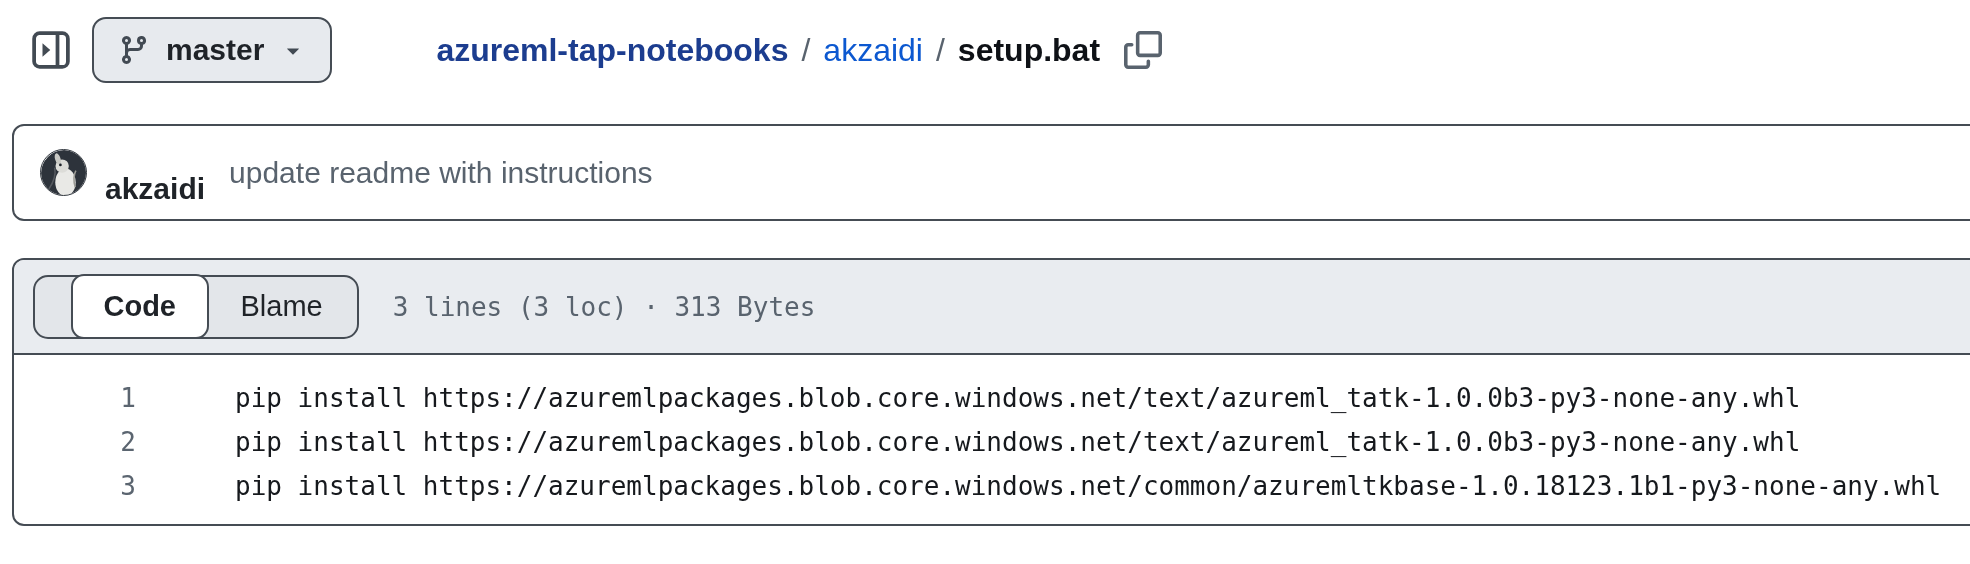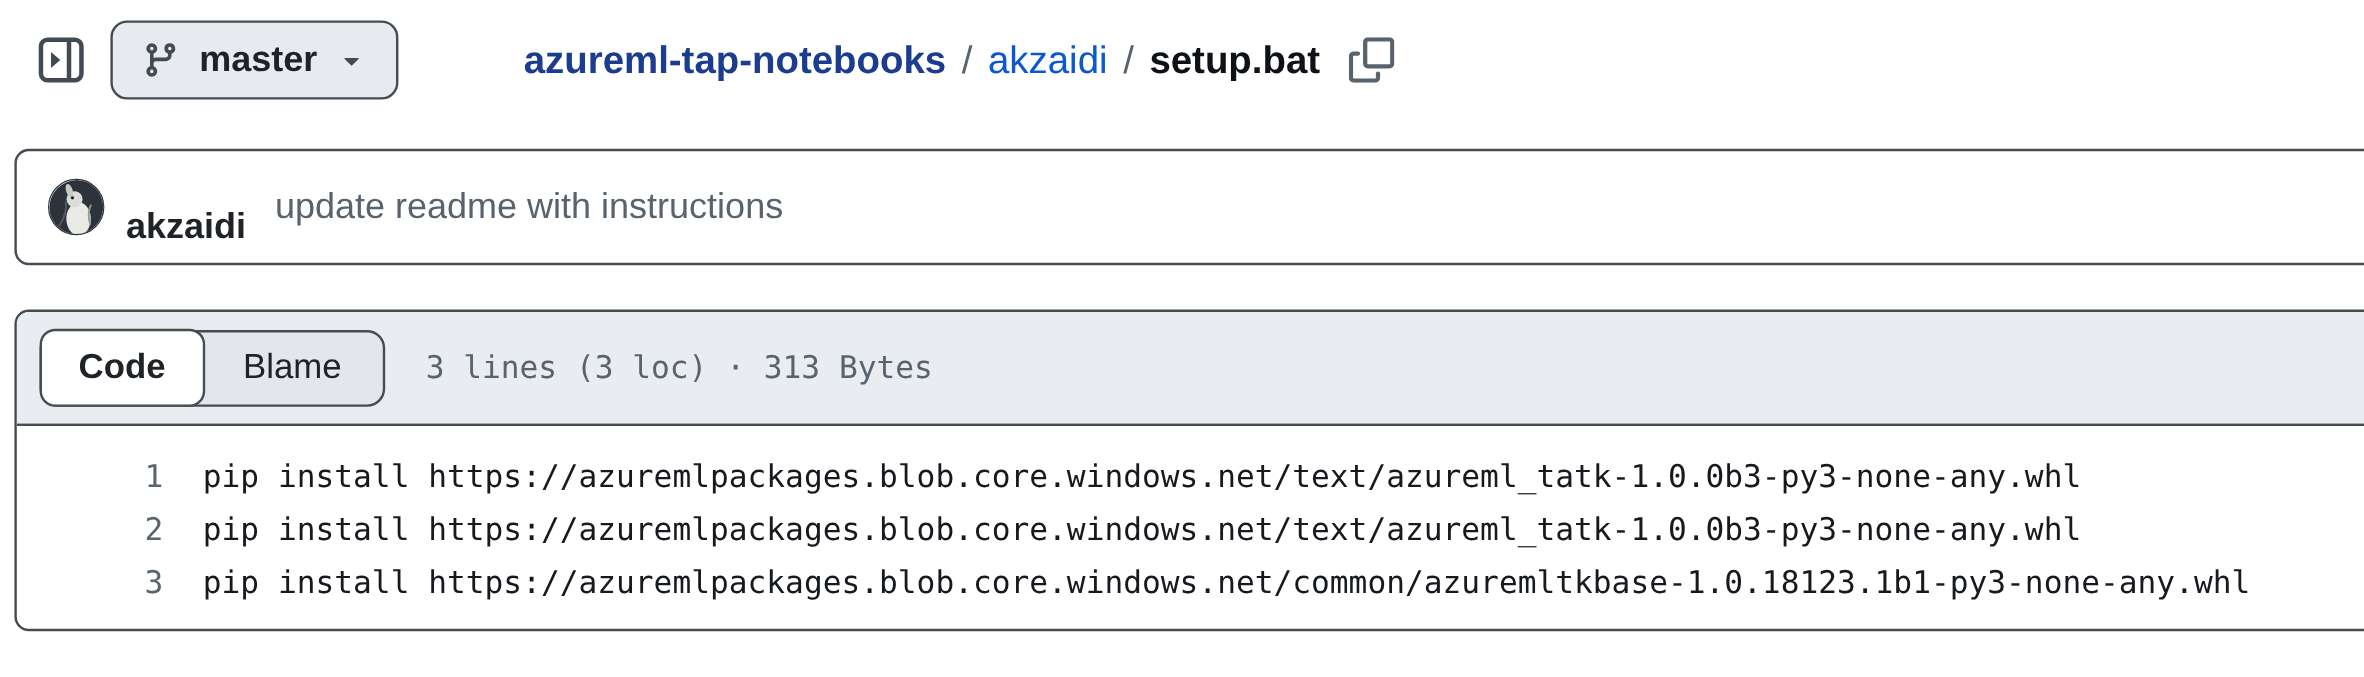--- a/index.html
+++ b/index.html
@@ -87,20 +87,21 @@
     border-bottom: 2.5px solid var(--border);
     display: flex; align-items: center;
     padding-left: 19px;
   }
   .seg-control {
     display: flex; align-items: stretch;
     height: 64px;
     background: var(--seg-bg);
     border: 2.5px solid var(--border);
     border-radius: 15px;
+    padding-left: 38px;
   }
   .seg {
     display: flex; align-items: center;
     font-size: 29px; color: #1f2328;
     cursor: pointer; border: none; background: transparent;
     font-family: "Liberation Sans", sans-serif;
   }
   .seg.active {
     margin: -2.5px;
     background: #ffffff;
@@ -119,21 +120,21 @@
   .code-row {
     display: flex; align-items: center;
     height: 44px;
     font-family: "DejaVu Sans Mono", "Liberation Mono", monospace;
     font-size: 26px;
   }
   .line-num {
     flex: none; width: 122px; text-align: right;
     color: #5b6570; cursor: pointer;
   }
-  .line-text { margin-left: 33px; white-space: pre; color: #16191d; }
+  .line-text { margin-left: 99px; white-space: pre; color: #16191d; }
 
   svg { display: block; }
 </style>
 </head>
 <body>
 
 <div class="topbar">
 
   <button class="icon-btn">
     <span>

